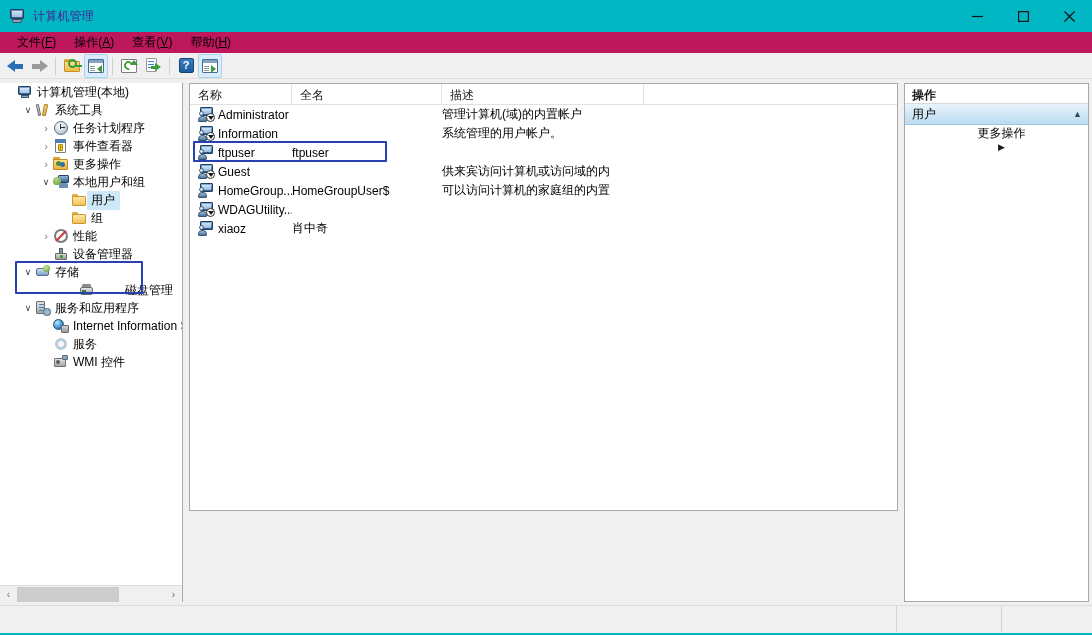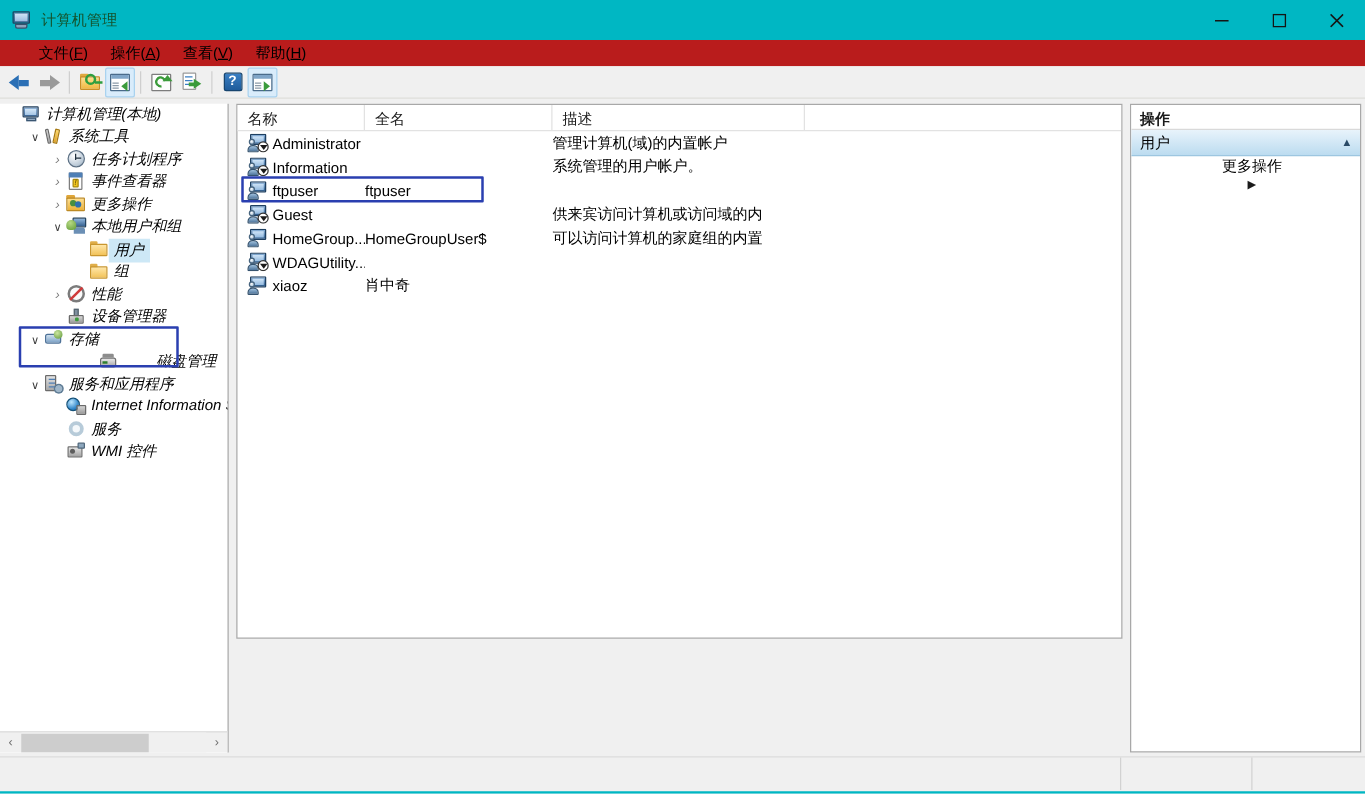--- a/index.html
+++ b/index.html
@@ -47,40 +47,40 @@
     width: 10px; height: 6px;
     background: linear-gradient(#cfe3f5, #9dbde0);
   }
   .title-icon .base {
     position: absolute; left: 3px; top: 11px;
     width: 10px; height: 4px;
     background: #8ba3bb; border: 1px solid #36506c;
     border-radius: 0 0 2px 2px;
   }
   .title-text {
-    font-size: 12px; color: #14532d;
+    font-size: 12px; color: #4c1d95;
     letter-spacing: .2px; white-space: nowrap;
   }
   .win-buttons {
     position: absolute; right: 0; top: 0;
     height: 32px; display: flex;
   }
   .win-btn {
     width: 46px; height: 32px;
     display: flex; align-items: center; justify-content: center;
   }
   .win-btn svg { display: block; }
 
   
   .menubar {
     position: absolute; left: 0; top: 32px;
     width: 1092px; height: 21px;
-    background: #b91c1c;
+    background: #be185d;
     display: flex; align-items: center;
-    padding-left: 22px;
+    padding-left: 8px;
   }
   .menu-item {
     padding: 2px 9px 3px 9px;
     font-size: 12px; color: #000;
     white-space: nowrap; cursor: default;
   }
   .menu-item u { text-decoration: underline; }
 
   
   .toolbar {
@@ -224,25 +224,24 @@
     width: 183px; height: 519px;
     background: #ffffff;
     border-right: 1px solid #a8a8a8;
     overflow: hidden;
   }
   .tree-scroll-area {
     position: absolute; left: 0; top: 0; right: 0; bottom: 18px;
     overflow: hidden;
   }
   .tnode {
-    display: flex; align-items: flex-start;
+    display: flex; align-items: center;
     height: 18px; white-space: nowrap;
     font-size: 12px; cursor: default;
     position: relative;
-    font-style: italic;
   }
   .tnode .chev {
     width: 14px; height: 18px; flex: none;
     display: flex; align-items: center; justify-content: center;
     color: #7b7b7b; font-size: 9px;
   }
   .tnode .chev.open { color: #3c3c3c; }
   .tnode .tlabel { padding-left: 4px; color: #000; }
   .tnode.selected .tlabel {
     background: #cde8f6; padding: 1px 5px 1px 4px;

